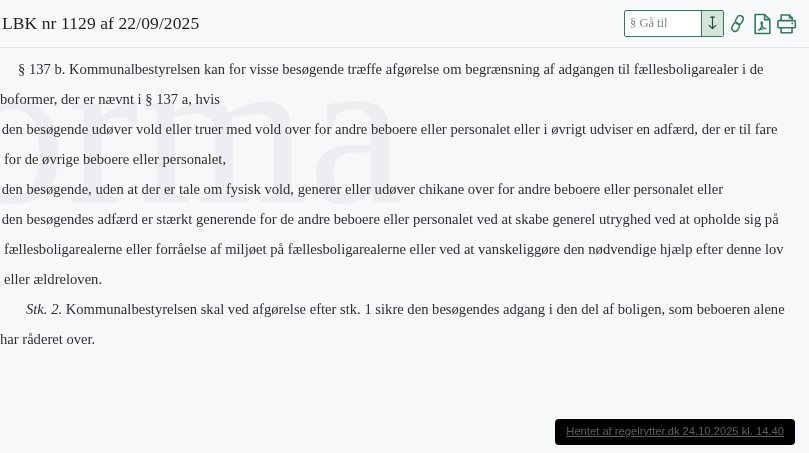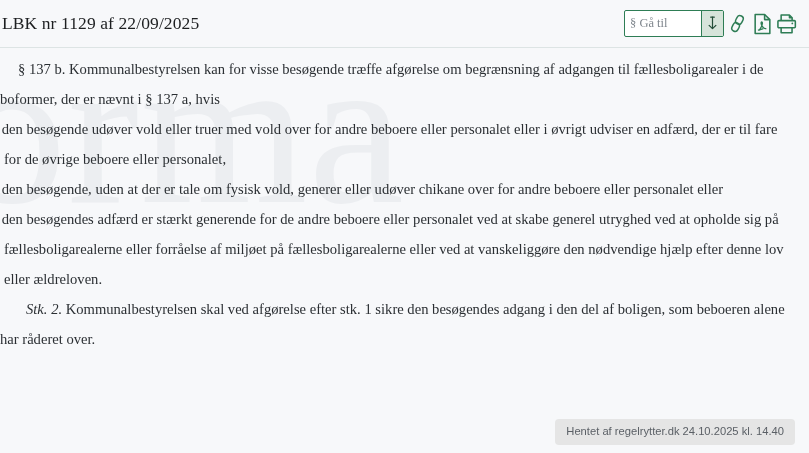--- a/index.html
+++ b/index.html
@@ -155,28 +155,29 @@
   }
   .para .it { font-style: italic; margin-left: 8px; }
   .para + .para { margin-top: 0; }
 
   
   #fetch-badge {
     position: absolute;
     right: 14px;
     bottom: 8px;
     z-index: 20;
-    background: #e5e5e5;
+    background: #000000;
     color: #5b6066;
     font-family: "Liberation Sans", "DejaVu Sans", sans-serif;
     font-size: 11.2px;
     line-height: 1;
     padding: 7px 11px 8px 11px;
     border-radius: 4px;
     white-space: nowrap;
+    text-decoration: underline;
   }
 </style>
 </head>
 <body>
 
 <div id="watermark">
   <div id="watermark-text">nforma</div>
 </div>
 
 <div id="app-header">

